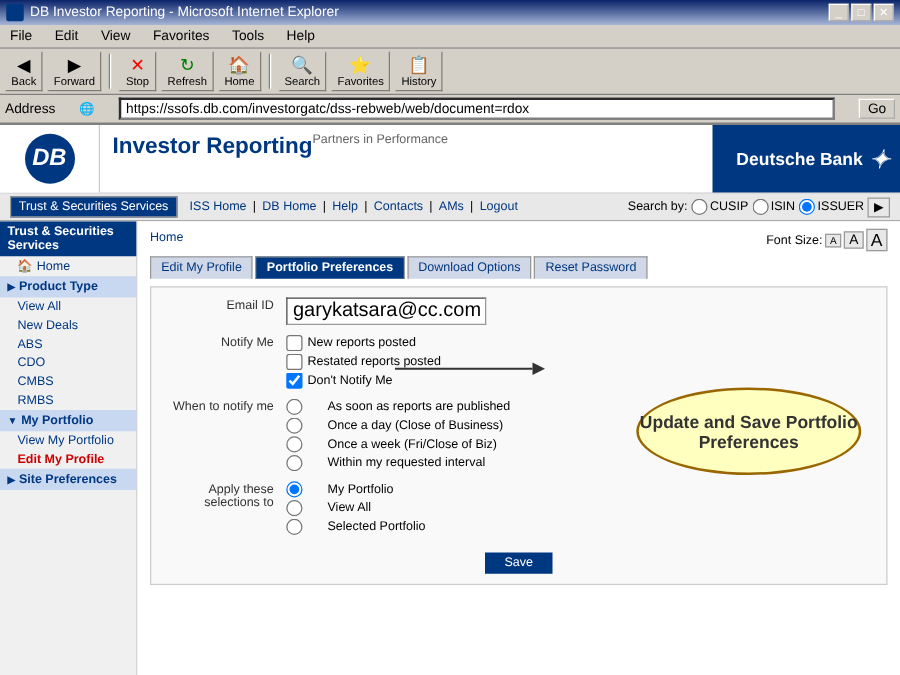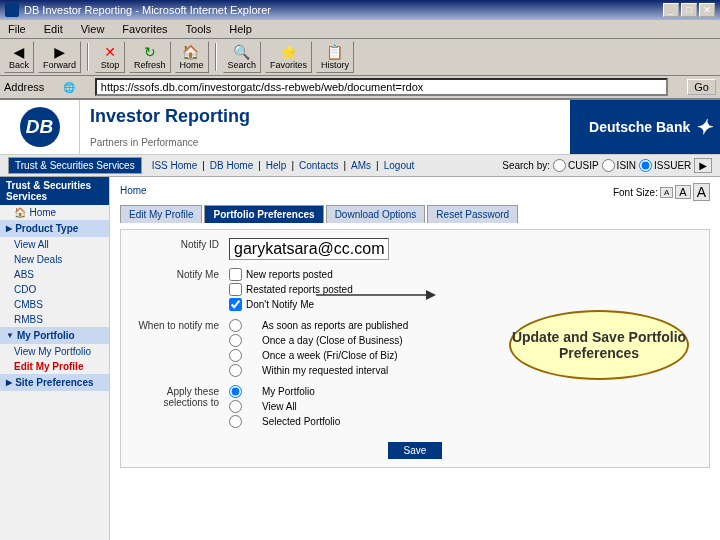--- a/index.html
+++ b/index.html
@@ -97,21 +97,21 @@
       width: 40px; height: 40px;
       background: #003781;
       border-radius: 50%;
       display: flex; align-items: center; justify-content: center;
       color: white; font-size: 19px; font-weight: bold;
       font-style: italic;
     }
     .header-title {
       flex: 1;
       padding: 6px 10px;
-      display: flex; flex-direction: column; justify-content: space-between;
+      display: flex; flex-direction: row; justify-content: flex-start;
     }
     .header-title h1 { font-size: 18px; color: #003781; font-weight: bold; }
     .header-title p { font-size: 10px; color: #666; }
     .header-bank {
       background: #003781;
       width: 150px;
       display: flex; align-items: center; justify-content: flex-end;
       padding-right: 8px;
       color: white;
       font-size: 14px; font-weight: bold;
@@ -465,21 +465,21 @@
         <svg class="callout-arrow" width="120" height="40">
           <line x1="0" y1="20" x2="110" y2="20" stroke="#333" stroke-width="1.5"></line>
           <polygon points="110,15 120,20 110,25" fill="#333"></polygon>
         </svg>
 
         <div class="callout-oval">
           <span>Update and Save Portfolio Preferences</span>
         </div>
 
         <div class="form-row">
-          <div class="form-label">Notify ID</div>
+          <div class="form-label">Email ID</div>
           <div class="form-value">
             <input class="form-input" type="text" value="garykatsara@cc.com" style="">
           </div>
         </div>
 
         <div class="form-row">
           <div class="form-label">Notify Me</div>
           <div class="form-value">
             <div class="radio-group">
               <label class="checkbox-item">

